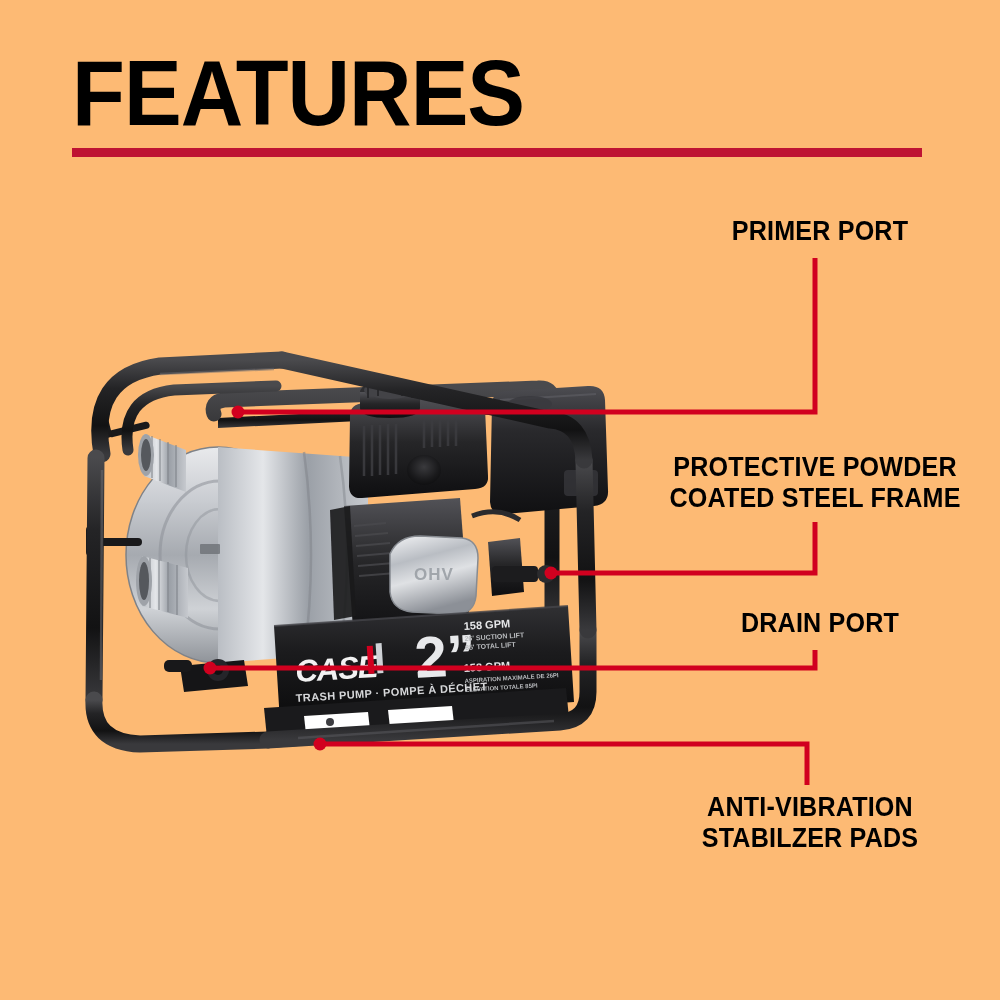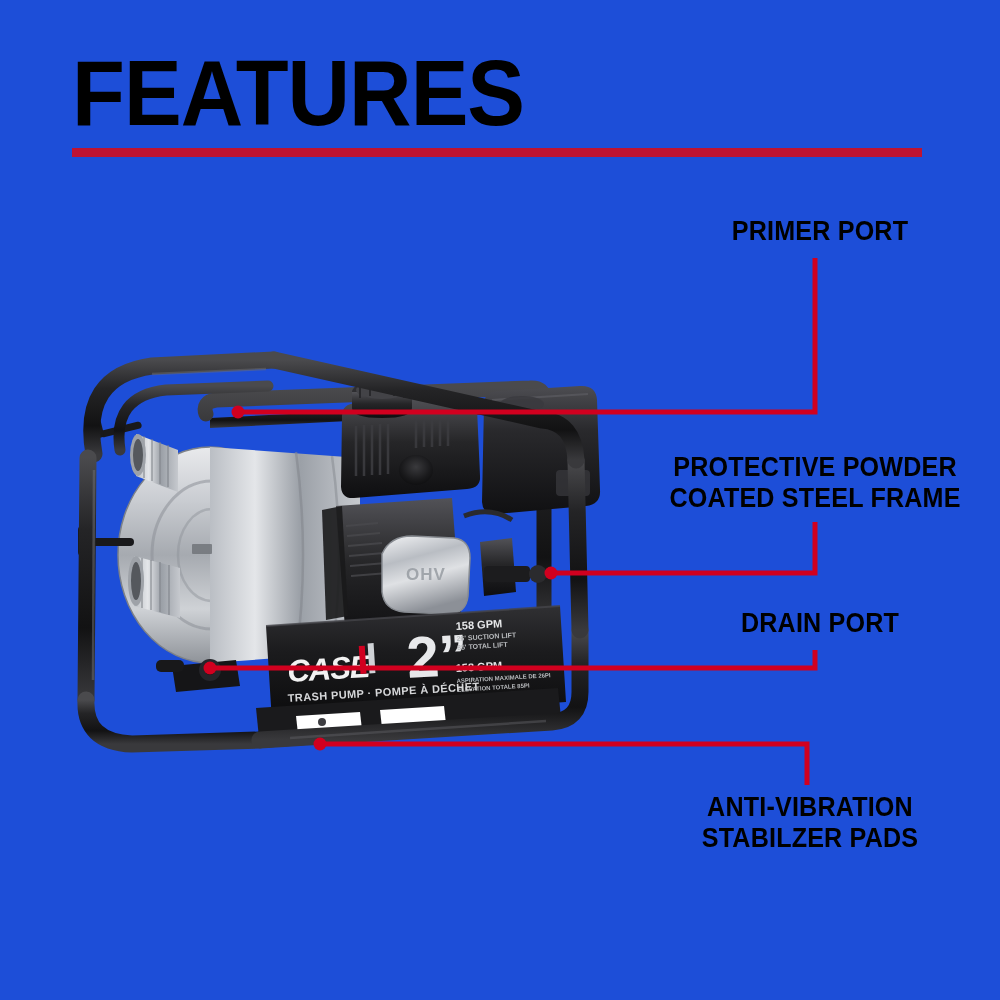--- a/index.html
+++ b/index.html
@@ -9,21 +9,21 @@
     background: #ffffff;
   }
   body {
     font-family: "Liberation Sans", sans-serif;
     -webkit-font-smoothing: antialiased;
   }
   #page {
     position: relative;
     width: 1000px;
     height: 1000px;
-    background: #1d4ed8;
+    background: #fdba74;
     overflow: hidden;
   }
 
   
   #page-title {
     position: absolute;
     left: 72px;
     top: 48px;
     font-family: "Liberation Sans Narrow", "Liberation Sans", sans-serif;
     font-weight: bold;
@@ -68,21 +68,21 @@
   #leaders {
     position: absolute;
     left: 0; top: 0;
     width: 1000px; height: 1000px;
     pointer-events: none;
   }
 
   
   #product {
     position: absolute;
-    left: 60px;
+    left: 68px;
     top: 330px;
     width: 560px;
     height: 440px;
   }
   #product-svg { display: block; width: 560px; height: 440px; }
 </style>
 </head>
 <body>
 
 <div id="page">

